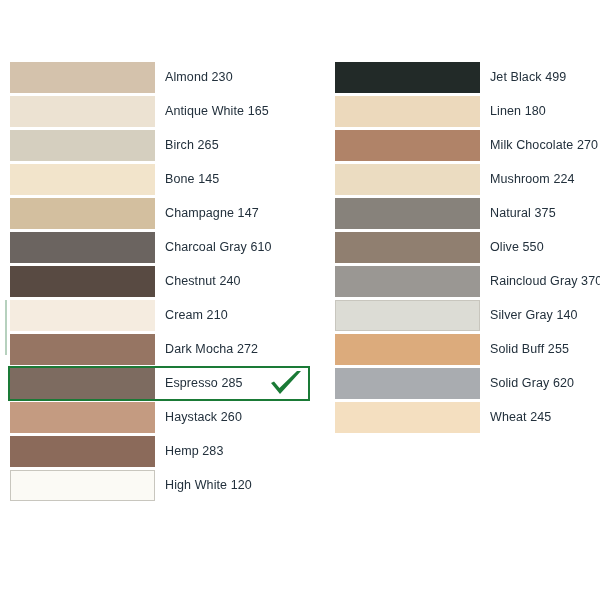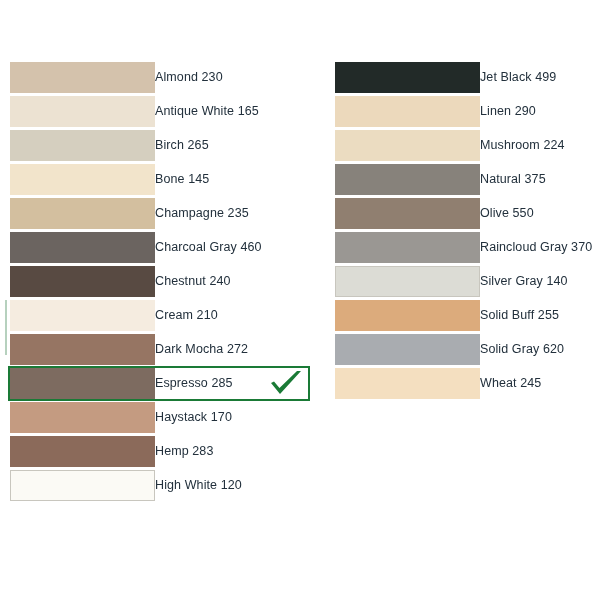--- a/index.html
+++ b/index.html
@@ -41,20 +41,21 @@
     height: 31px;
     box-sizing: border-box;
     flex: 0 0 auto;
     background: #cccccc;
   }
   .swatch-chip.has-outline {
     border: 1px solid #c8c6be;
   }
 
   .swatch-label {
+    margin-left: 10px;
     font-size: 12.5px;
     line-height: 1;
     color: #22303c;
     white-space: nowrap;
     letter-spacing: 0.1px;
   }
 
   
   .color-row.is-selected {
     z-index: 3;
@@ -107,25 +108,25 @@
       <div class="color-row">
     <div class="swatch-chip" title="Birch 265" style="background: rgb(213, 207, 191);"></div>
     <div class="swatch-label">Birch 265</div>
   </div>
       <div class="color-row">
     <div class="swatch-chip" title="Bone 145" style="background: rgb(242, 228, 203);"></div>
     <div class="swatch-label">Bone 145</div>
   </div>
       <div class="color-row">
     <div class="swatch-chip" title="Champagne 235" style="background: rgb(211, 191, 159);"></div>
-    <div class="swatch-label">Champagne 235</div>
+    <div class="swatch-label">Champagne 147</div>
   </div>
       <div class="color-row">
     <div class="swatch-chip" title="Charcoal Gray 380" style="background: rgb(107, 100, 96);"></div>
-    <div class="swatch-label">Charcoal Gray 460</div>
+    <div class="swatch-label">Charcoal Gray 610</div>
   </div>
       <div class="color-row">
     <div class="swatch-chip" title="Chestnut 290" style="background: rgb(88, 74, 66);"></div>
     <div class="swatch-label">Chestnut 240</div>
   </div>
       <div class="color-row">
     <div class="swatch-chip" title="Cream 210" style="background: rgb(245, 236, 224);"></div>
     <div class="swatch-label">Cream 210</div>
   </div>
       <div class="color-row">
@@ -135,40 +136,44 @@
       <div class="color-row is-selected">
     <div class="swatch-chip" title="Espresso 285" style="background: rgb(125, 107, 96);"></div>
     <div class="swatch-label">Espresso 285</div>
   <div class="selection-frame" style="border-color: rgb(26, 122, 54);"></div>
         <svg class="check-mark-icon" viewBox="0 0 36 28">
           <path d="M3 13 L12 24 L33 1 L29 1 L11.5 18 L6 11.5 Z" fill="#1a7a36"></path>
         </svg>
       </div>
       <div class="color-row">
     <div class="swatch-chip" title="Haystack 260" style="background: rgb(196, 155, 129);"></div>
-    <div class="swatch-label">Haystack 170</div>
+    <div class="swatch-label">Haystack 260</div>
   </div>
       <div class="color-row">
     <div class="swatch-chip" title="Hemp 283" style="background: rgb(139, 106, 90);"></div>
     <div class="swatch-label">Hemp 283</div>
   </div>
       <div class="color-row">
     <div class="swatch-chip has-outline" title="High White 120" style="background: rgb(251, 250, 245);"></div>
     <div class="swatch-label">High White 120</div>
   </div>
     </div>
 
   <div class="color-column" id="color-column-right">
       <div class="color-row">
     <div class="swatch-chip" title="Jet Black 499" style="background: rgb(34, 42, 40);"></div>
     <div class="swatch-label">Jet Black 499</div>
   </div>
       <div class="color-row">
     <div class="swatch-chip" title="Linen 240" style="background: rgb(236, 217, 188);"></div>
-    <div class="swatch-label">Linen 290</div>
+    <div class="swatch-label">Linen 180</div>
+  </div>
+      <div class="color-row">
+    <div class="swatch-chip" title="Milk Chocolate 270" style="background: rgb(176, 131, 104);"></div>
+    <div class="swatch-label">Milk Chocolate 270</div>
   </div>
       <div class="color-row">
     <div class="swatch-chip" title="Mushroom 224" style="background: rgb(235, 220, 193);"></div>
     <div class="swatch-label">Mushroom 224</div>
   </div>
       <div class="color-row">
     <div class="swatch-chip" title="Natural 375" style="background: rgb(135, 130, 123);"></div>
     <div class="swatch-label">Natural 375</div>
   </div>
       <div class="color-row">

